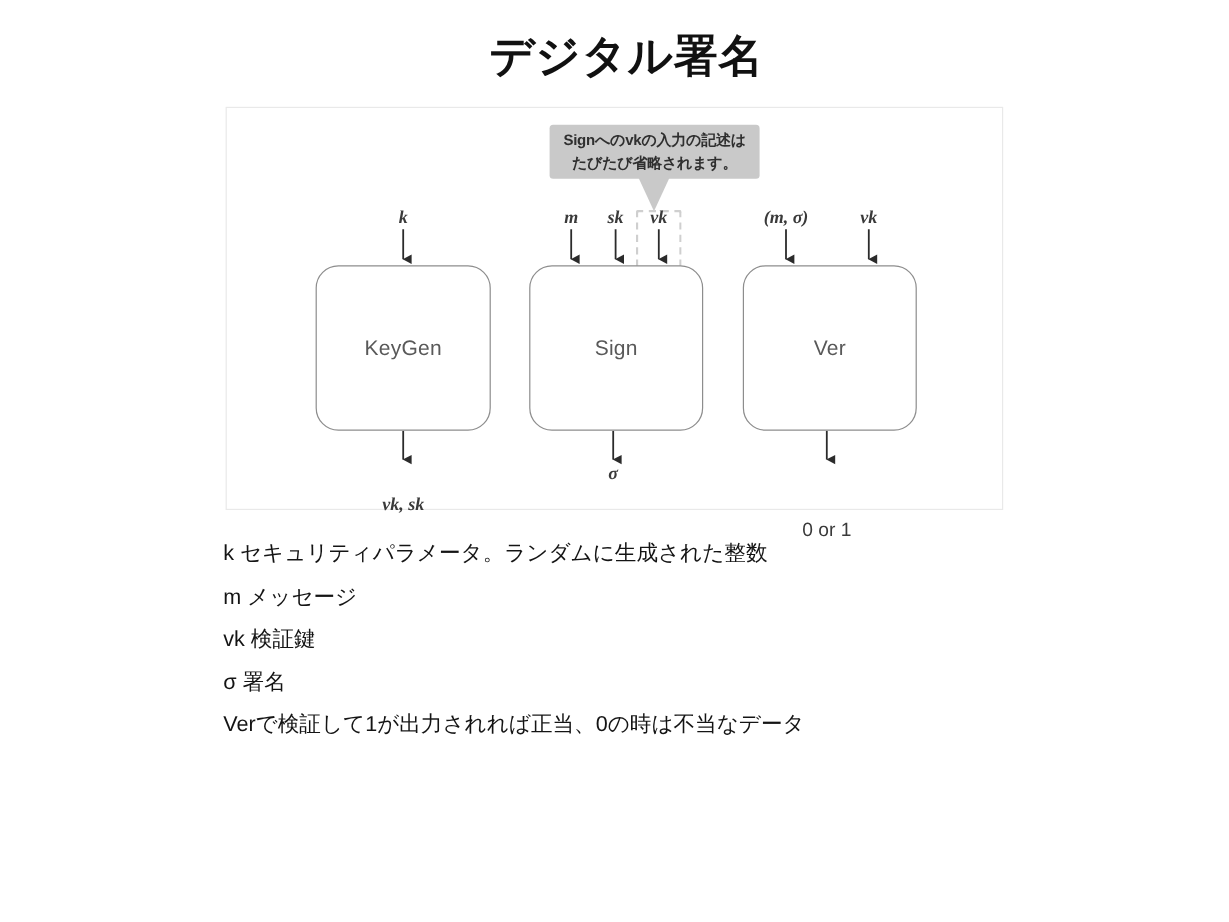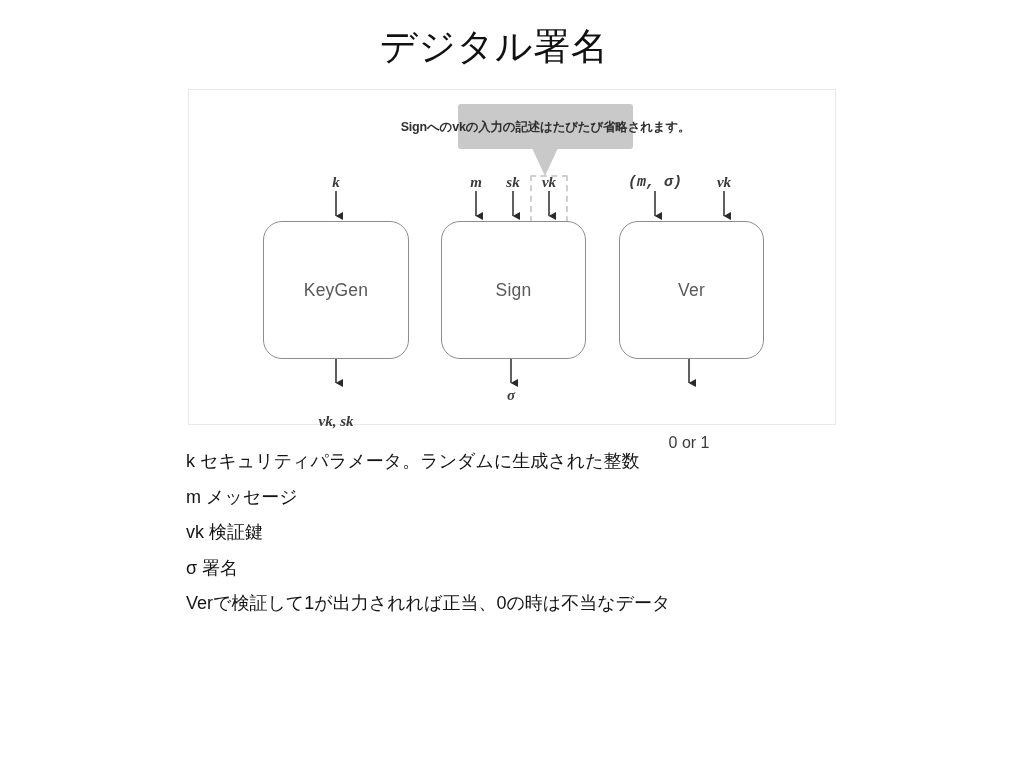--- a/index.html
+++ b/index.html
@@ -19,23 +19,24 @@
 
   
   #page-title {
     position: absolute;
     left: 0;
     top: 24px;
     width: 988px;
     text-align: center;
     font-size: 37px;
     line-height: 46px;
-    font-weight: 400;
+    font-weight: 700;
     color: #111111;
     letter-spacing: 0.5px;
+    padding-left: 28px;
   }
 
   
   #diagram-frame {
     position: absolute;
     left: 188px;
     top: 89px;
     width: 648px;
     height: 336px;
     border: 1.5px solid #e9e9e9;
@@ -55,20 +56,21 @@
   #callout-box {
     position: absolute;
     left: 269px;
     top: 14px;
     width: 175px;
     height: 45px;
     background: #c9c9c9;
     border-radius: 3px;
     box-sizing: border-box;
     display: flex;
+    flex-direction: column;
     align-items: center;
     justify-content: center;
     padding-top: 1px;
   }
   .callout-line {
     font-size: 12.5px;
     line-height: 19px;
     color: #2f2f2f;
     font-weight: 700;
     white-space: nowrap;
@@ -186,21 +188,21 @@
     <div class="callout-line">たびたび省略されます。</div>
   </div>
   <div id="callout-pointer"></div>
 
   <div id="dashed-vk-box"></div>
 
   <div class="sig-label" style="left:147px; top:84px;">k</div>
   <div class="sig-label" style="left:287px; top:84px;">m</div>
   <div class="sig-label" style="left:324px; top:84px;">sk</div>
   <div class="sig-label" style="left:360px; top:84px;">vk</div>
-  <div class="sig-label" style="left:466px; top:84px;font-family:Liberation Mono, monospace;">(m, σ)</div>
+  <div class="sig-label" style="left:466px; top:84px;">(m, σ)</div>
   <div class="sig-label" style="left:535px; top:84px;">vk</div>
 
   <div class="proc-box" style="left:74px; top:131px; width:146px; height:138px;">
     <span class="proc-label">KeyGen</span>
   </div>
   <div class="proc-box" style="left:252px; top:131px; width:145px; height:138px;">
     <span class="proc-label">Sign</span>
   </div>
   <div class="proc-box" style="left:430px; top:131px; width:145px; height:138px;text-align:center;">
     <span class="proc-label">Ver</span>

